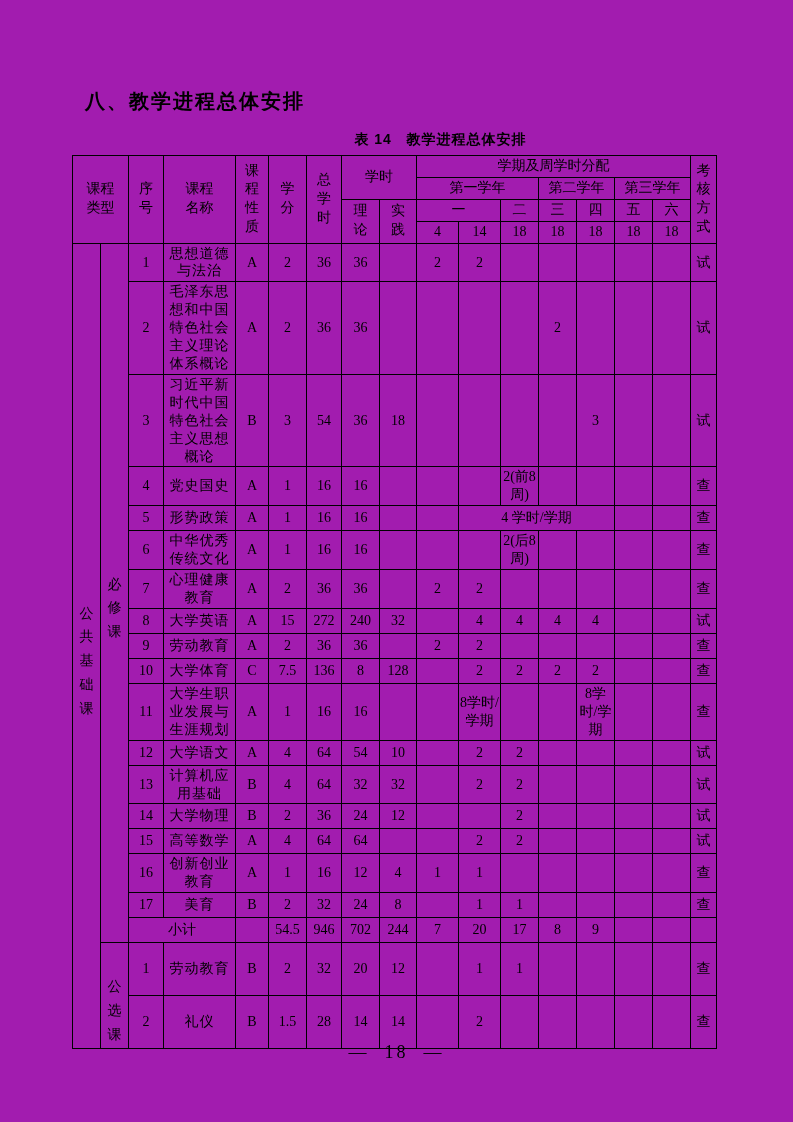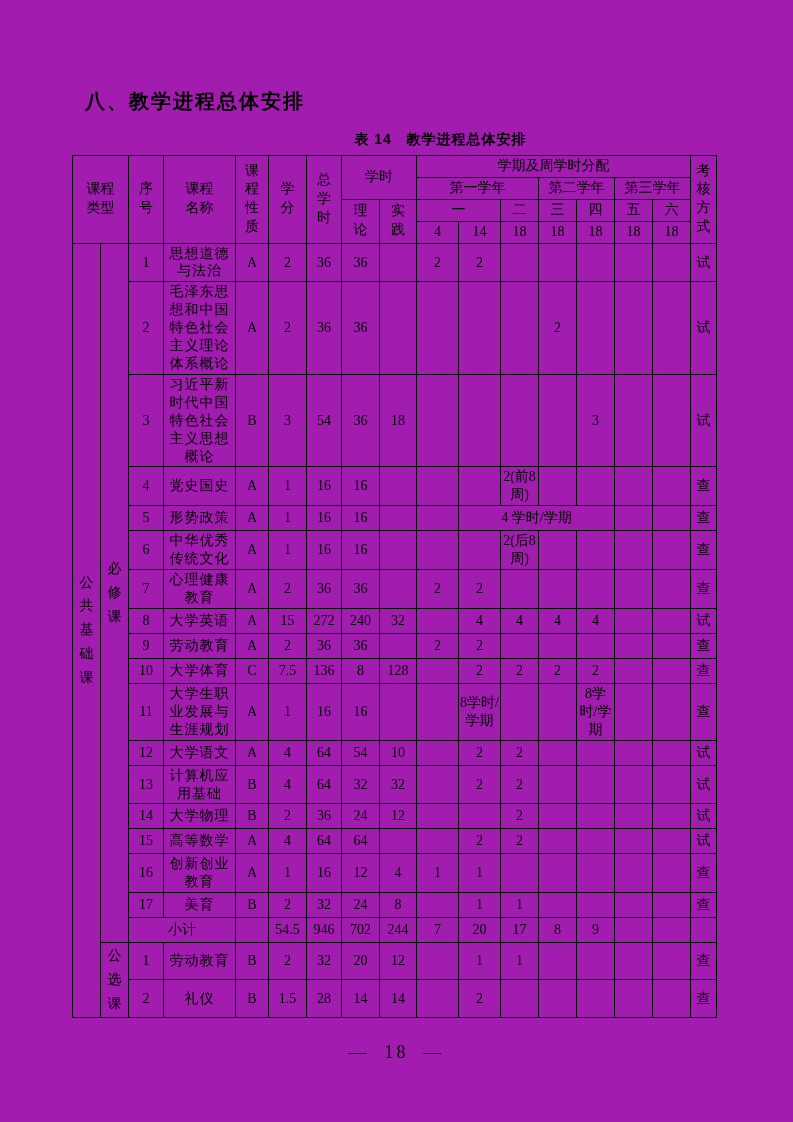--- a/index.html
+++ b/index.html
@@ -25,21 +25,21 @@
   }
   .sched th, .sched td {
     border:1px solid #000; padding:1px; text-align:center; vertical-align:middle;
     font-size:14px; font-weight:normal; line-height:1.28; overflow:hidden;
   }
   .sched thead th { line-height:1.35; }
   .sched tbody td { height:22px; }
   .stack { margin:0 auto; word-break:break-all; }
   .namecell { letter-spacing:1px; word-break:break-all; }
   .semtxt { word-break:break-all; }
-  .grp { line-height:1.7; }
+  .grp { line-height:1.7;margin-top:31px; }
   .pageno {
     position:absolute; left:0; top:1042px; width:100%;
     text-align:center; font-size:18px; letter-spacing:3px; white-space:pre;
   }
 </style>
 </head>
 <body>
 
 <div class="page">
   <h1 class="heading">八、教学进程总体安排</h1>

